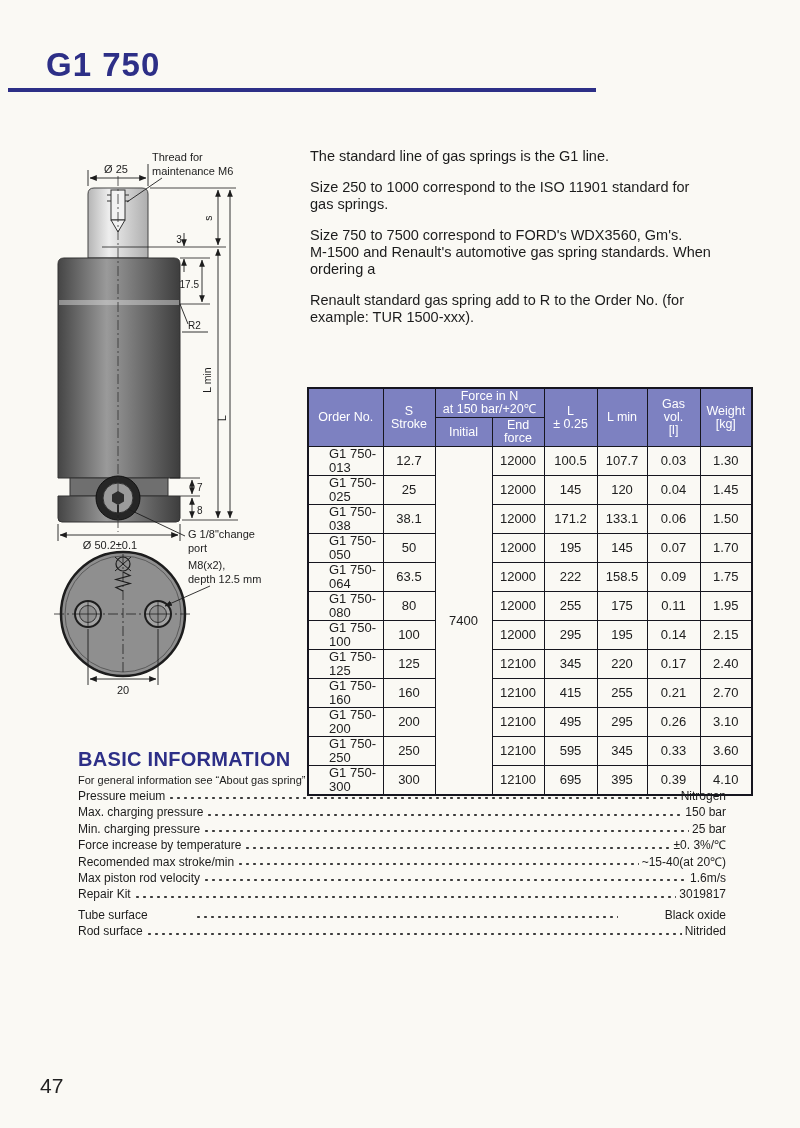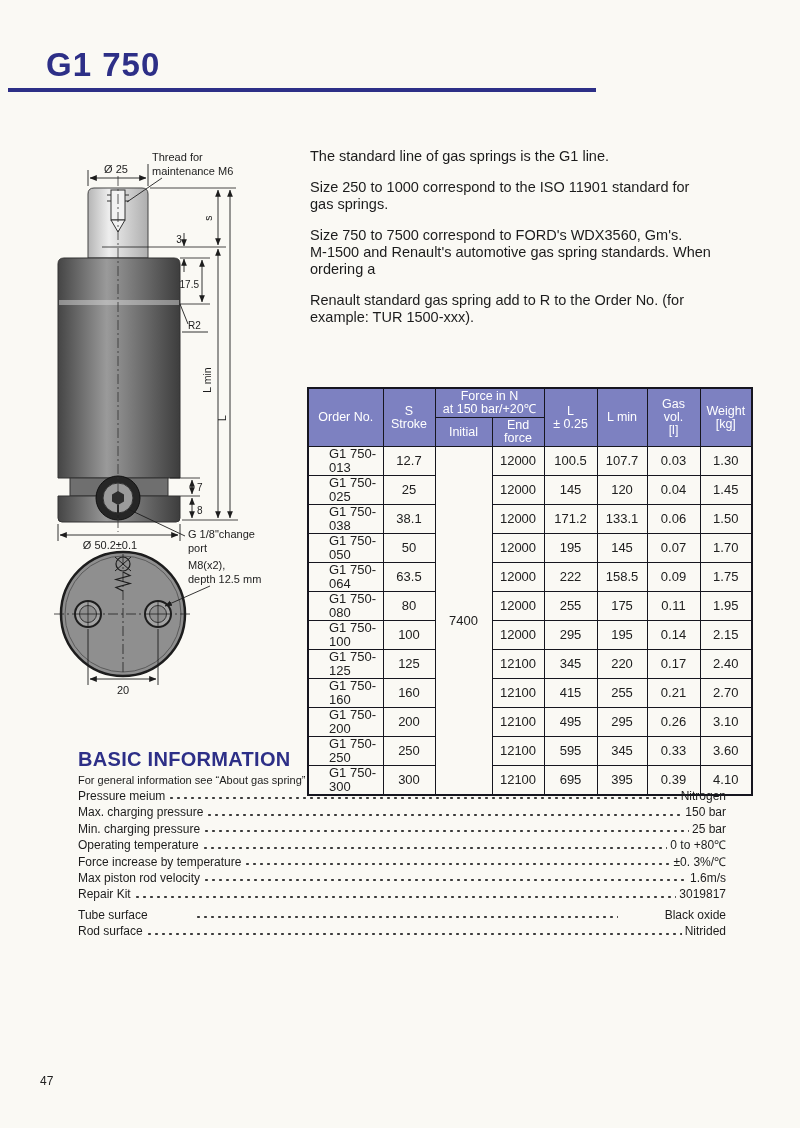--- a/index.html
+++ b/index.html
@@ -39,21 +39,21 @@
   
   .basic-info{position:absolute; left:78px; top:748px; width:648px;}
   .bi-title{font-size:20px; font-weight:bold; color:var(--accent-navy); letter-spacing:0.3px; margin-bottom:3px;}
   .bi-subtitle{font-size:11px; margin-bottom:2px;}
   .bi-row{display:flex; font-size:12px; line-height:16.4px;text-align:center;}
   .bi-list .bi-row:nth-child(8){margin-top:4px;gap:44px;}
   .bi-label{white-space:nowrap;}
   .bi-value{white-space:nowrap;}
   .bi-dots{flex:1; margin:0 3px; background-image:radial-gradient(circle, #3a3a3a 1.05px, transparent 1.45px); background-size:7px 4px; background-repeat:repeat-x; background-position:left calc(100% - 4px);}
 
-  .page-num{position:absolute; left:40px; top:1074px; font-size:12px; color:#222;}
+  .page-num{position:absolute; left:40px; top:1074px; font-size:21px; color:#222;}
 </style>
 </head>
 <body>
 
 <div class="page">
 
   <div class="page-title">G1 750</div>
   <div class="header-rule"></div>
 
   <svg class="drawing" width="260" height="560" viewBox="0 0 260 560">
@@ -365,28 +365,28 @@
           <span class="bi-label">Max. charging pressure</span>
           <span class="bi-dots"></span>
           <span class="bi-value">150 bar</span>
         </div>
         <div class="bi-row">
           <span class="bi-label">Min. charging pressure</span>
           <span class="bi-dots"></span>
           <span class="bi-value">25 bar</span>
         </div>
         <div class="bi-row">
-          <span class="bi-label">Operating temperature</span>
-          <span class="bi-dots"></span>
-          <span class="bi-value">0 to +80℃</span>
-        </div>
-        <div class="bi-row">
           <span class="bi-label">Force increase by temperature</span>
           <span class="bi-dots"></span>
           <span class="bi-value">±0. 3%/℃</span>
+        </div>
+        <div class="bi-row">
+          <span class="bi-label">Recomended max stroke/min</span>
+          <span class="bi-dots"></span>
+          <span class="bi-value">~15-40(at 20℃)</span>
         </div>
         <div class="bi-row">
           <span class="bi-label">Max piston rod velocity</span>
           <span class="bi-dots"></span>
           <span class="bi-value">1.6m/s</span>
         </div>
         <div class="bi-row">
           <span class="bi-label">Repair Kit</span>
           <span class="bi-dots"></span>
           <span class="bi-value">3019817</span>

